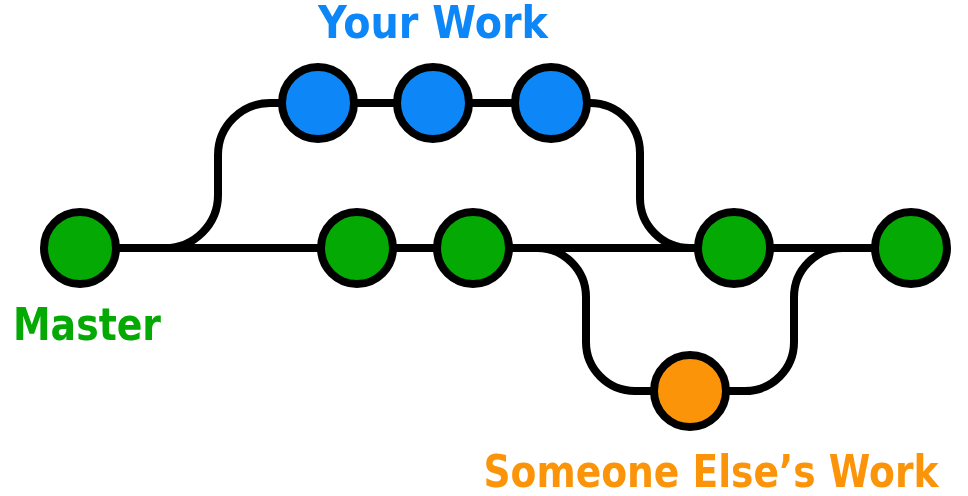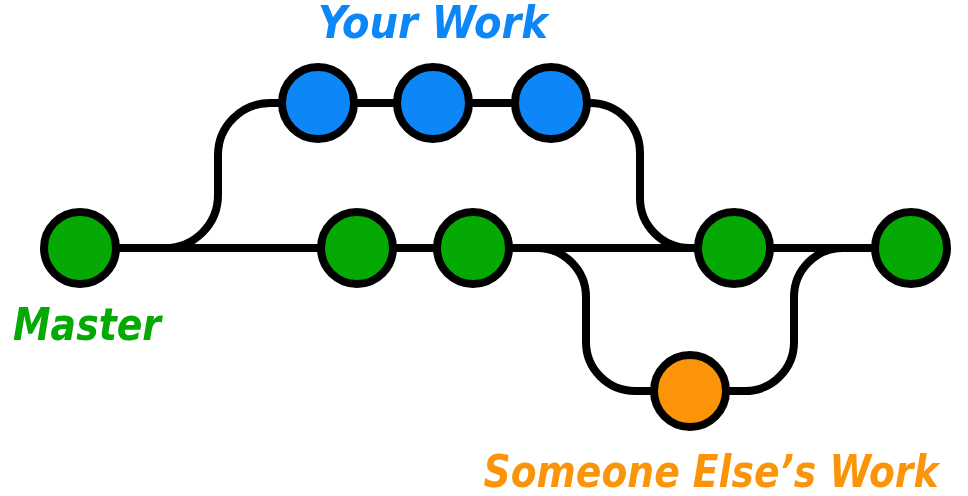--- a/index.html
+++ b/index.html
@@ -7,21 +7,20 @@
     padding: 0;
     background: #ffffff;
     width: 968px;
     height: 496px;
     overflow: hidden;
     font-family: "DejaVu Sans", "Liberation Sans", sans-serif;
   }
   .diagram-wrap {
     width: 968px;
     height: 368px;
-    font-style: italic;
   }
   svg .branch-path {
     fill: none;
     stroke: #000000;
     stroke-width: 8;
   }
   svg .commit-node {
     stroke: #000000;
     stroke-width: 8;
   }

